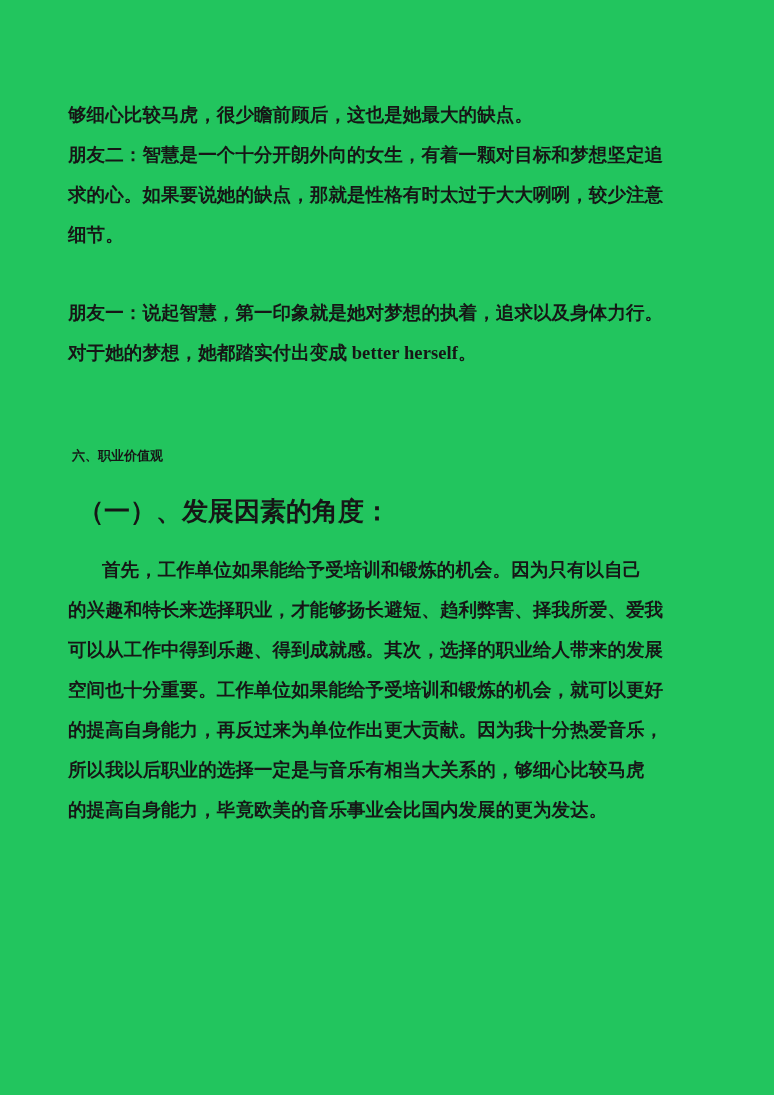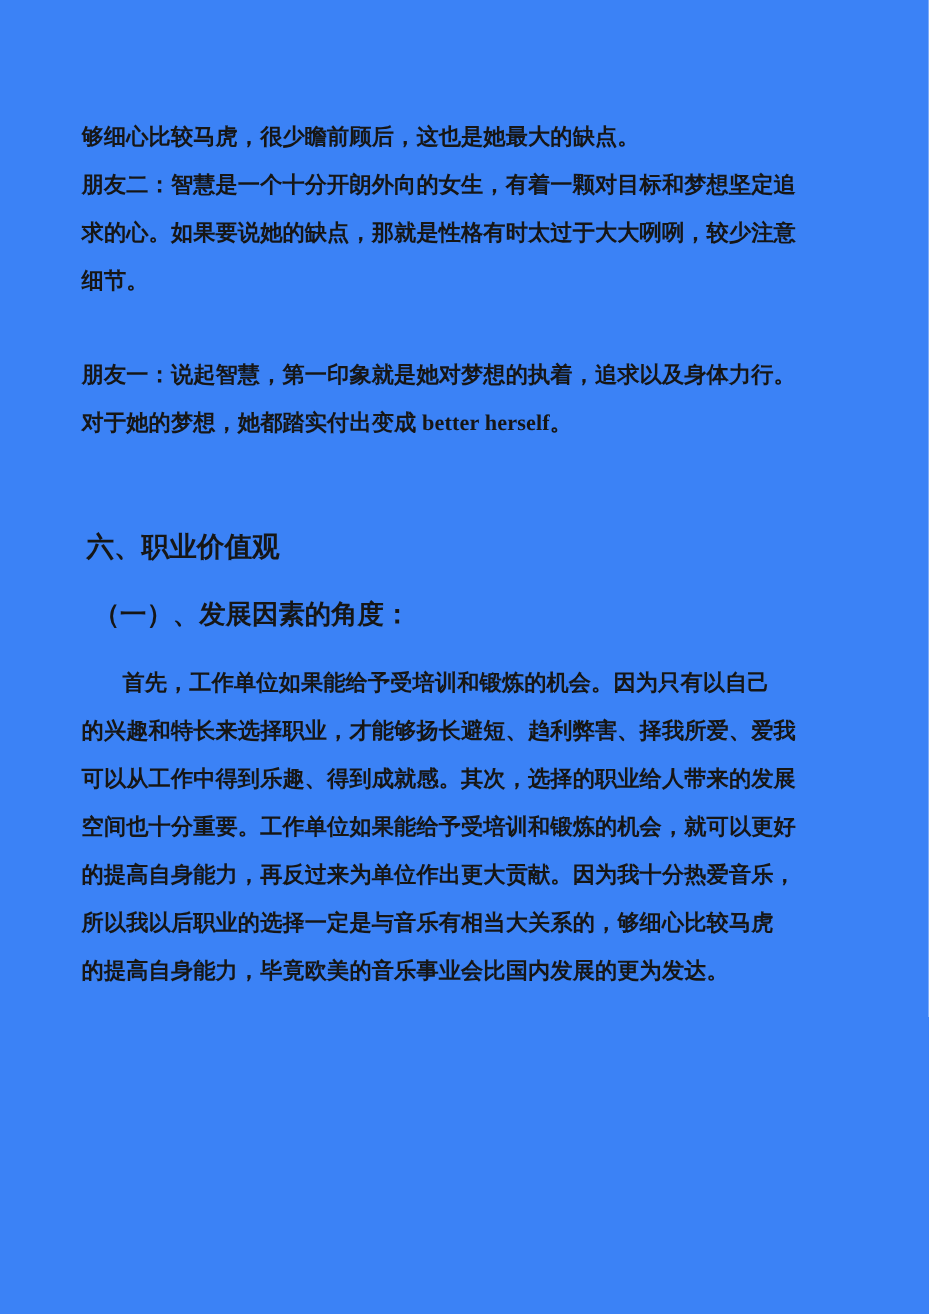--- a/index.html
+++ b/index.html
@@ -4,21 +4,21 @@
 <style>
   html, body {
     margin: 0;
     padding: 0;
     background: #ffffff;
   }
   .page {
     position: relative;
     width: 774px;
     height: 1095px;
-    background: #3b82f6;
+    background: #22c55e;
     overflow: hidden;
     font-family: "Liberation Serif", "DejaVu Serif", serif;
     color: #161616;
     font-weight: 700;
   }
   .content {
     position: absolute;
     top: 95px;
     left: 68px;
     width: 640px;
@@ -28,29 +28,29 @@
     line-height: 40px;
     height: 40px;
     white-space: nowrap;
     letter-spacing: 0.1px;
   }
   .para { margin: 0; padding: 0; }
   .para-friends { margin-top: 38px; }
   .heading-1 {
     margin-top: 63px;
     padding-left: 4px;
-    font-size: 23px;
+    font-size: 13px;
     line-height: 40px;
     height: 40px;
     white-space: nowrap;
   }
   .heading-2 {
     margin-top: 16px;
     padding-left: 10px;
-    font-size: 22px;
+    font-size: 26px;
     line-height: 40px;
     height: 40px;
     white-space: nowrap;
   }
   .para-career { margin-top: 18px; }
   .first-line-indent { text-indent: 34px; }
 </style>
 </head>
 <body>
 

